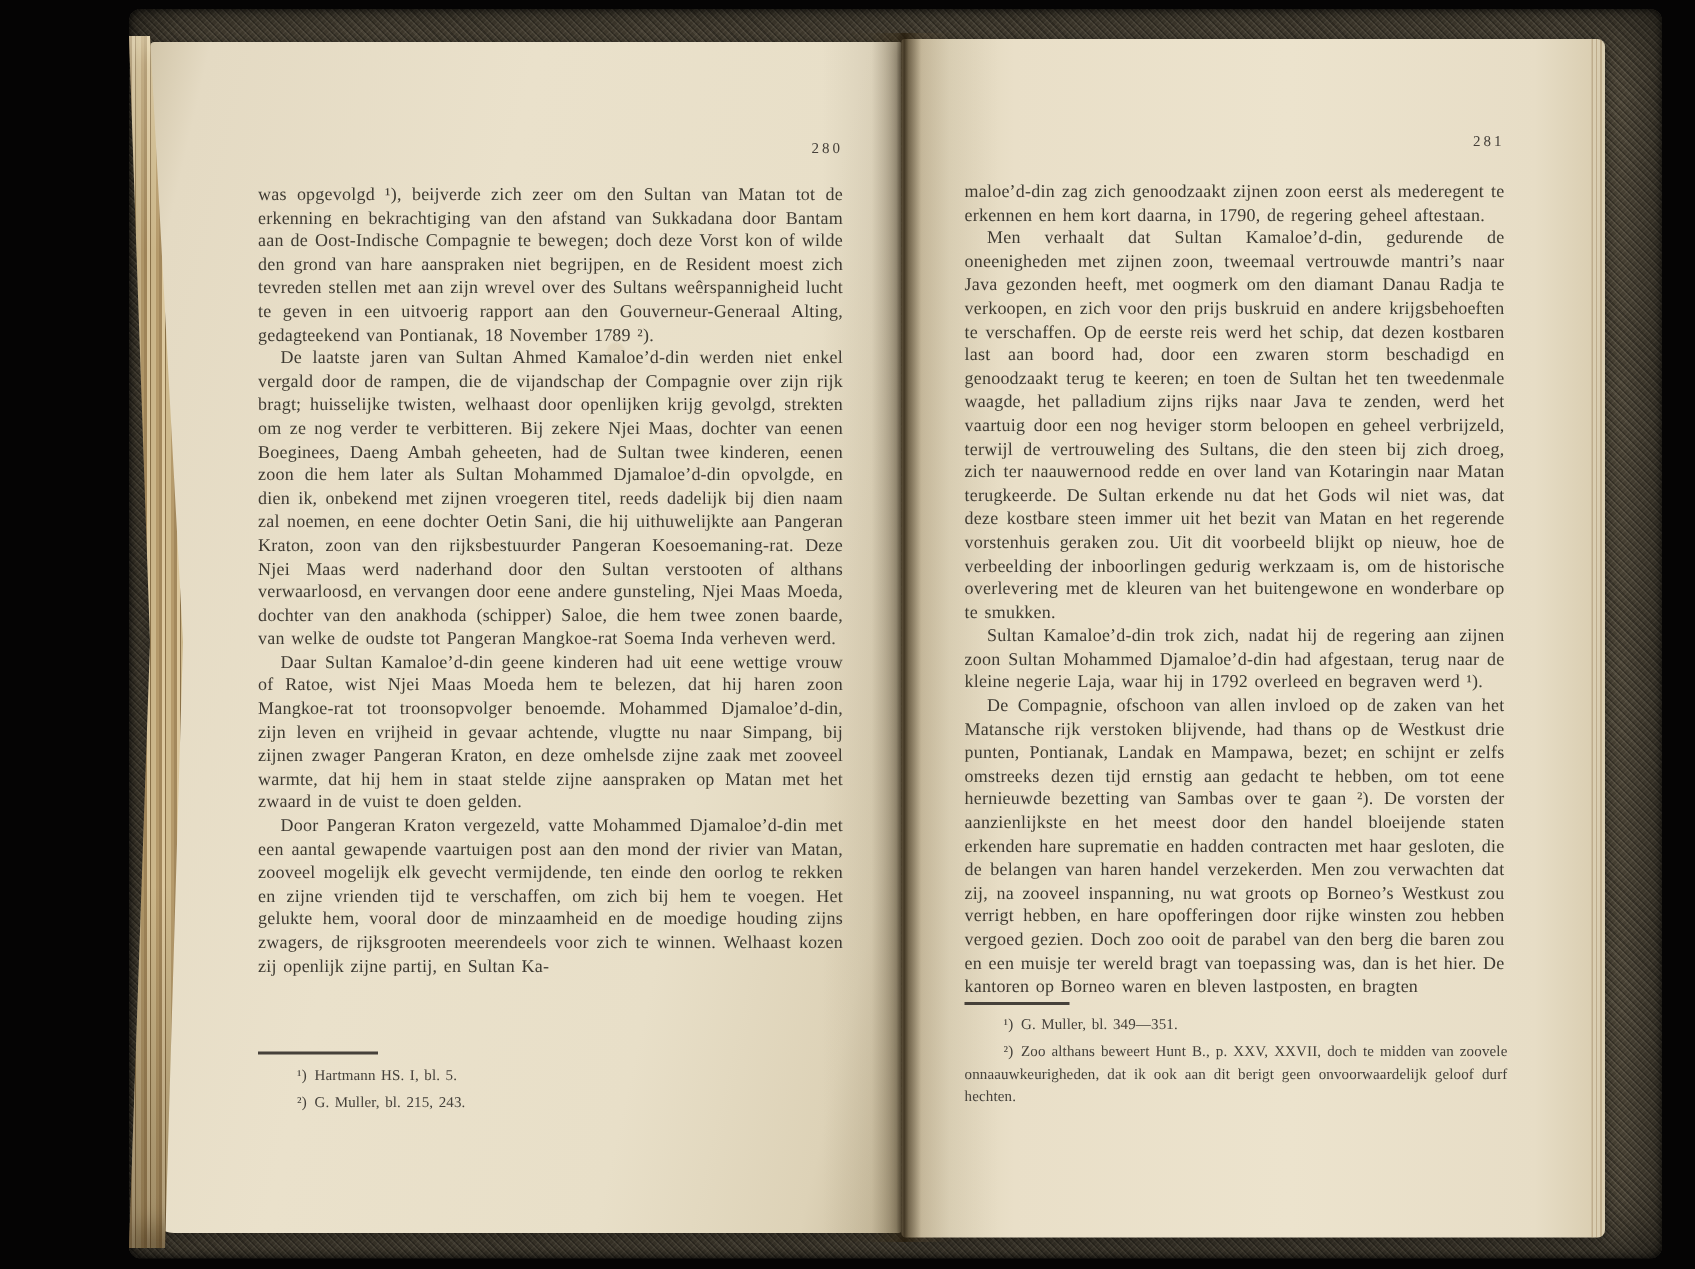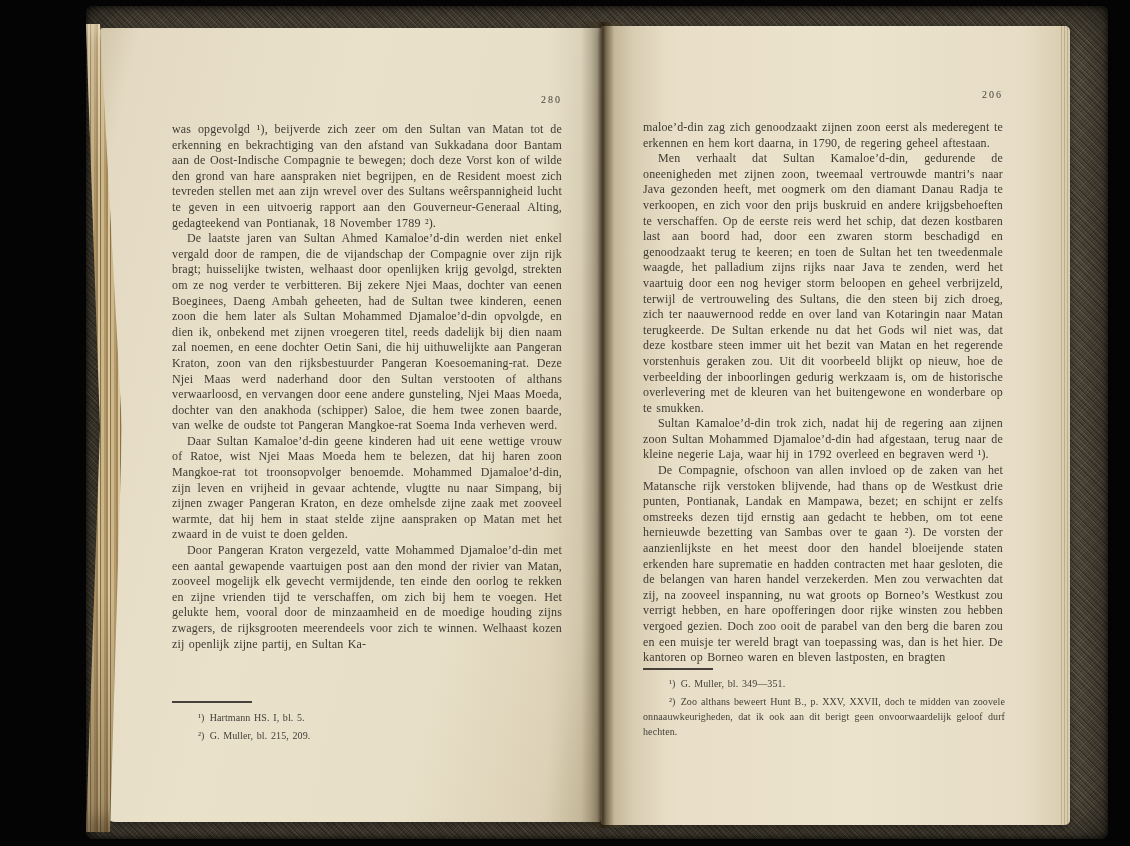--- a/index.html
+++ b/index.html
@@ -70,26 +70,26 @@
     <div class="pagenum">280</div>
     <div class="body">
       <p class="cont">was opgevolgd ¹), beijverde zich zeer om den Sultan van Matan tot de erkenning en bekrachtiging van den afstand van Sukkadana door Bantam aan de Oost-Indische Compagnie te bewegen; doch deze Vorst kon of wilde den grond van hare aanspraken niet begrijpen, en de Resident moest zich tevreden stellen met aan zijn wrevel over des Sultans weêrspannigheid lucht te geven in een uitvoerig rapport aan den Gouverneur-Generaal Alting, gedagteekend van Pontianak, 18 November 1789 ²).</p>
       <p>De laatste jaren van Sultan Ahmed Kamaloe’d-din werden niet enkel vergald door de rampen, die de vijandschap der Compagnie over zijn rijk bragt; huisselijke twisten, welhaast door openlijken krijg gevolgd, strekten om ze nog verder te verbitteren. Bij zekere Njei Maas, dochter van eenen Boeginees, Daeng Ambah geheeten, had de Sultan twee kinderen, eenen zoon die hem later als Sultan Mohammed Djamaloe’d-din opvolgde, en dien ik, onbekend met zijnen vroegeren titel, reeds dadelijk bij dien naam zal noemen, en eene dochter Oetin Sani, die hij uithuwelijkte aan Pangeran Kraton, zoon van den rijksbestuurder Pangeran Koesoemaning-rat. Deze Njei Maas werd naderhand door den Sultan verstooten of althans verwaarloosd, en vervangen door eene andere gunsteling, Njei Maas Moeda, dochter van den anakhoda (schipper) Saloe, die hem twee zonen baarde, van welke de oudste tot Pangeran Mangkoe-rat Soema Inda verheven werd.</p>
       <p>Daar Sultan Kamaloe’d-din geene kinderen had uit eene wettige vrouw of Ratoe, wist Njei Maas Moeda hem te belezen, dat hij haren zoon Mangkoe-rat tot troonsopvolger benoemde. Mohammed Djamaloe’d-din, zijn leven en vrijheid in gevaar achtende, vlugtte nu naar Simpang, bij zijnen zwager Pangeran Kraton, en deze omhelsde zijne zaak met zooveel warmte, dat hij hem in staat stelde zijne aanspraken op Matan met het zwaard in de vuist te doen gelden.</p>
       <p>Door Pangeran Kraton vergezeld, vatte Mohammed Djamaloe’d-din met een aantal gewapende vaartuigen post aan den mond der rivier van Matan, zooveel mogelijk elk gevecht vermijdende, ten einde den oorlog te rekken en zijne vrienden tijd te verschaffen, om zich bij hem te voegen. Het gelukte hem, vooral door de minzaamheid en de moedige houding zijns zwagers, de rijksgrooten meerendeels voor zich te winnen. Welhaast kozen zij openlijk zijne partij, en Sultan Ka-</p>
     </div>
     <div class="fnrule"></div>
     <div class="footnotes">
       <p>¹) Hartmann HS. I, bl. 5.</p>
-      <p>²) G. Muller, bl. 215, 209.</p>
+      <p>²) G. Muller, bl. 215, 243.</p>
     </div>
   </div>
 
   <div class="page page-right">
-    <div class="pagenum">206</div>
+    <div class="pagenum">281</div>
     <div class="body">
       <p class="cont">maloe’d-din zag zich genoodzaakt zijnen zoon eerst als mederegent te erkennen en hem kort daarna, in 1790, de regering geheel aftestaan.</p>
       <p>Men verhaalt dat Sultan Kamaloe’d-din, gedurende de oneenigheden met zijnen zoon, tweemaal vertrouwde mantri’s naar Java gezonden heeft, met oogmerk om den diamant Danau Radja te verkoopen, en zich voor den prijs buskruid en andere krijgsbehoeften te verschaffen. Op de eerste reis werd het schip, dat dezen kostbaren last aan boord had, door een zwaren storm beschadigd en genoodzaakt terug te keeren; en toen de Sultan het ten tweedenmale waagde, het palladium zijns rijks naar Java te zenden, werd het vaartuig door een nog heviger storm beloopen en geheel verbrijzeld, terwijl de vertrouweling des Sultans, die den steen bij zich droeg, zich ter naauwernood redde en over land van Kotaringin naar Matan terugkeerde. De Sultan erkende nu dat het Gods wil niet was, dat deze kostbare steen immer uit het bezit van Matan en het regerende vorstenhuis geraken zou. Uit dit voorbeeld blijkt op nieuw, hoe de verbeelding der inboorlingen gedurig werkzaam is, om de historische overlevering met de kleuren van het buitengewone en wonderbare op te smukken.</p>
       <p>Sultan Kamaloe’d-din trok zich, nadat hij de regering aan zijnen zoon Sultan Mohammed Djamaloe’d-din had afgestaan, terug naar de kleine negerie Laja, waar hij in 1792 overleed en begraven werd ¹).</p>
       <p>De Compagnie, ofschoon van allen invloed op de zaken van het Matansche rijk verstoken blijvende, had thans op de Westkust drie punten, Pontianak, Landak en Mampawa, bezet; en schijnt er zelfs omstreeks dezen tijd ernstig aan gedacht te hebben, om tot eene hernieuwde bezetting van Sambas over te gaan ²). De vorsten der aanzienlijkste en het meest door den handel bloeijende staten erkenden hare suprematie en hadden contracten met haar gesloten, die de belangen van haren handel verzekerden. Men zou verwachten dat zij, na zooveel inspanning, nu wat groots op Borneo’s Westkust zou verrigt hebben, en hare opofferingen door rijke winsten zou hebben vergoed gezien. Doch zoo ooit de parabel van den berg die baren zou en een muisje ter wereld bragt van toepassing was, dan is het hier. De kantoren op Borneo waren en bleven lastposten, en bragten</p>
     </div>
     <div class="fnrule"></div>
     <div class="footnotes">
       <p>¹) G. Muller, bl. 349—351.</p>
       <p>²) Zoo althans beweert Hunt B., p. XXV, XXVII, doch te midden van zoovele onnaauwkeurigheden, dat ik ook aan dit berigt geen onvoorwaardelijk geloof durf hechten.</p>

